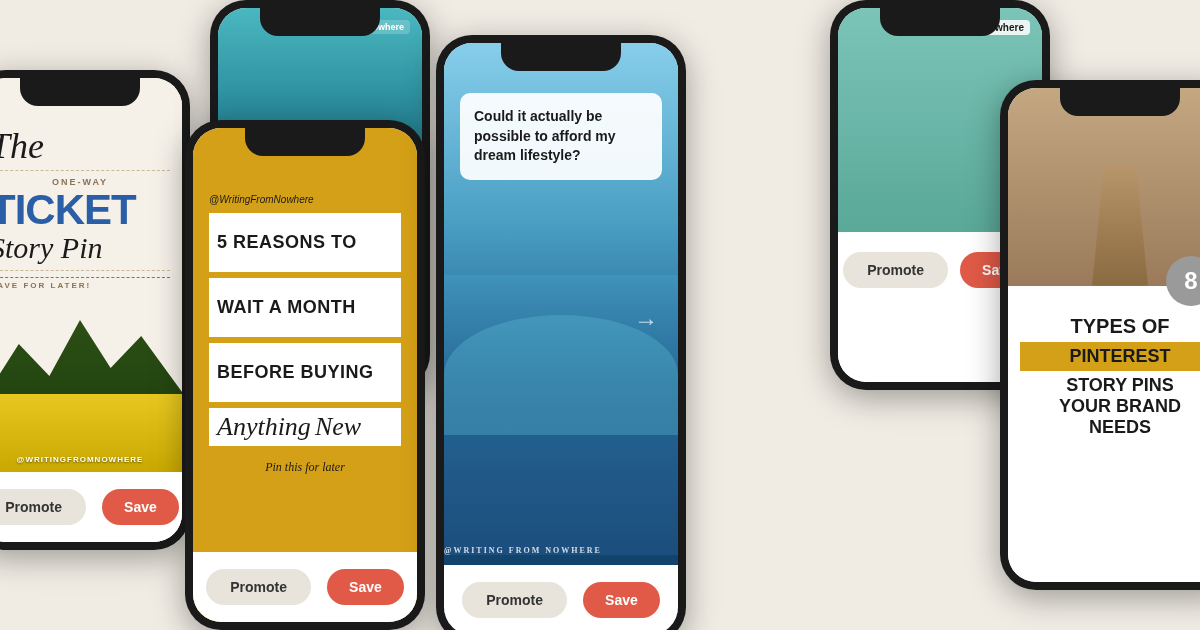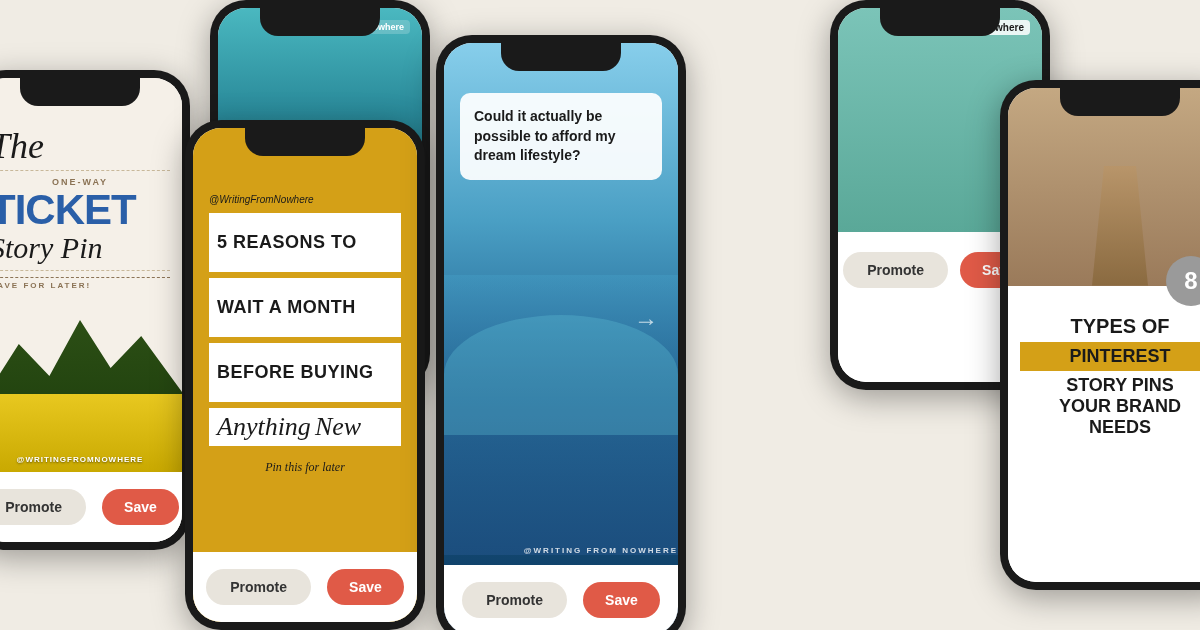--- a/index.html
+++ b/index.html
@@ -358,22 +358,22 @@
       font-size: 14px;
       font-weight: 600;
       color: #1a1a1a;
       line-height: 1.4;
     }
 
     .phone4-handle {
       position: absolute;
       bottom: 80px;
       left: 0; right: 0;
-      text-align: right;
-      font-family: Liberation Sans, sans-serif;
+      text-align: left;
+      font-family: Liberation Serif, serif;
       font-size: 8px;
       font-weight: 700;
       letter-spacing: 2px;
       color: rgba(255,255,255,0.8);
     }
 
     
     .phone-5 {
       width: 220px;
       height: 390px;

